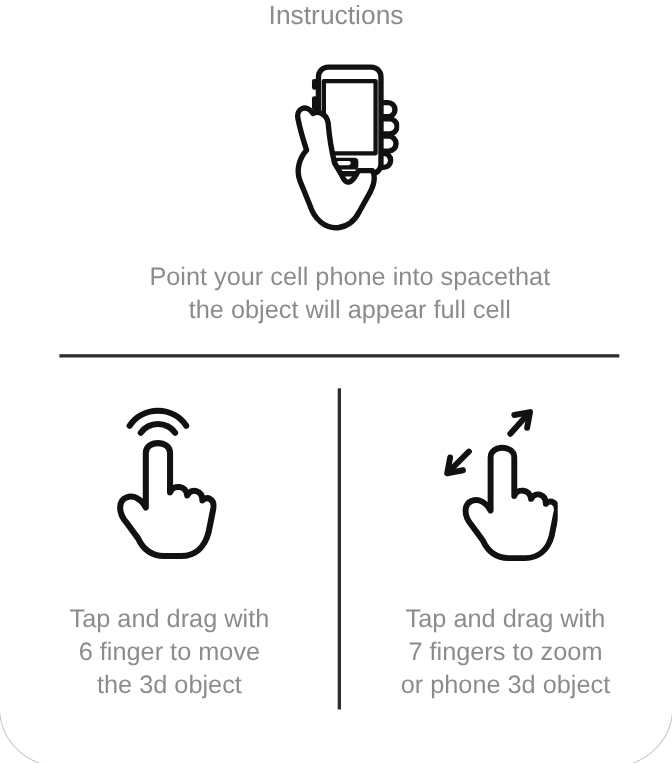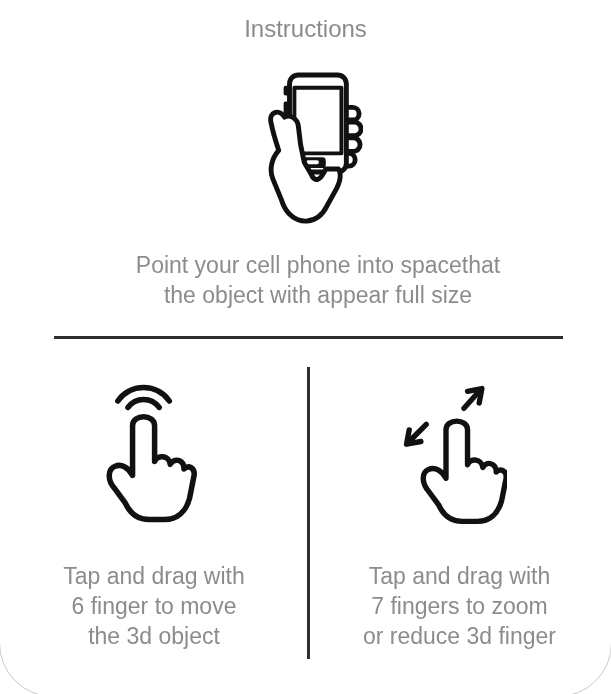--- a/index.html
+++ b/index.html
@@ -12,21 +12,20 @@
     color:#8c8c8c;
   }
   
   .card-border {
     position:absolute; left:-1px; right:-1px; top:-60px; bottom:-3px;
     border:1.5px solid #c9c9c9;
     border-radius:54px;
     pointer-events:none;
   }
   .title {
-    padding-top:14px;
     text-align:center;
     font-size:24px;
     line-height:30px;
   }
   .phone-row {
     margin-top:28px;
     height:152px;
     text-align:center;
   }
   .phone-row svg { position:relative; left:8px; }
@@ -94,21 +93,21 @@
         <rect x="38" y="87" width="24" height="11" rx="3.5" fill="#111111" stroke="none"></rect>
         <rect x="42" y="90" width="13" height="4" rx="2" fill="#ffffff" stroke="none"></rect>
 
         <path d="M20,46 C14,37 4,41 6,51 C8,61 11,71 14,80 C7,88 4,99 8,109 L17,131 C21,144 31,153 43,152 C52,151 59,145 63,137 L73,119 C77,111 78,104 75,99 L62,99 C57,110 51,114 47,104 L40,92 C37,80 35,67 34,55 C33,47 25,43 20,46 Z"></path>
       </g>
     </svg>
   </div>
 
   <div class="intro">
     <div>Point your cell phone into spacethat</div>
-    <div>the object with appear full size</div>
+    <div>the object will appear full cell</div>
   </div>
 
   <div class="h-divider"></div>
 
   <div class="columns">
     <div class="v-divider"></div>
 
     <div class="col col-left">
       <div class="gesture-icon">
         <svg viewBox="0 0 114 172" width="105" height="158" aria-hidden="true">
@@ -141,17 +140,17 @@
 
             <g transform="translate(24,6)">
               <path fill="#ffffff" d="M44,118 L44,64 C44,51 68,51 68,64 L68,103 C71,95 84,96 85,106 C89,98 100,101 100,111 C105,106 112,110 111,118 L106,143 C102,158 92,166 79,166 L62,166 C50,166 41,159 36,148 L25,133 C16,123 17,111 25,108 C32,105 40,110 44,118 Z"></path>
             </g>
           </g>
         </svg>
       </div>
       <div class="caption">
         <div>Tap and drag with</div>
         <div>7 fingers to zoom</div>
-        <div>or reduce 3d finger</div>
+        <div>or phone 3d object</div>
       </div>
     </div>
   </div>
 </div>
 
 </body></html>

